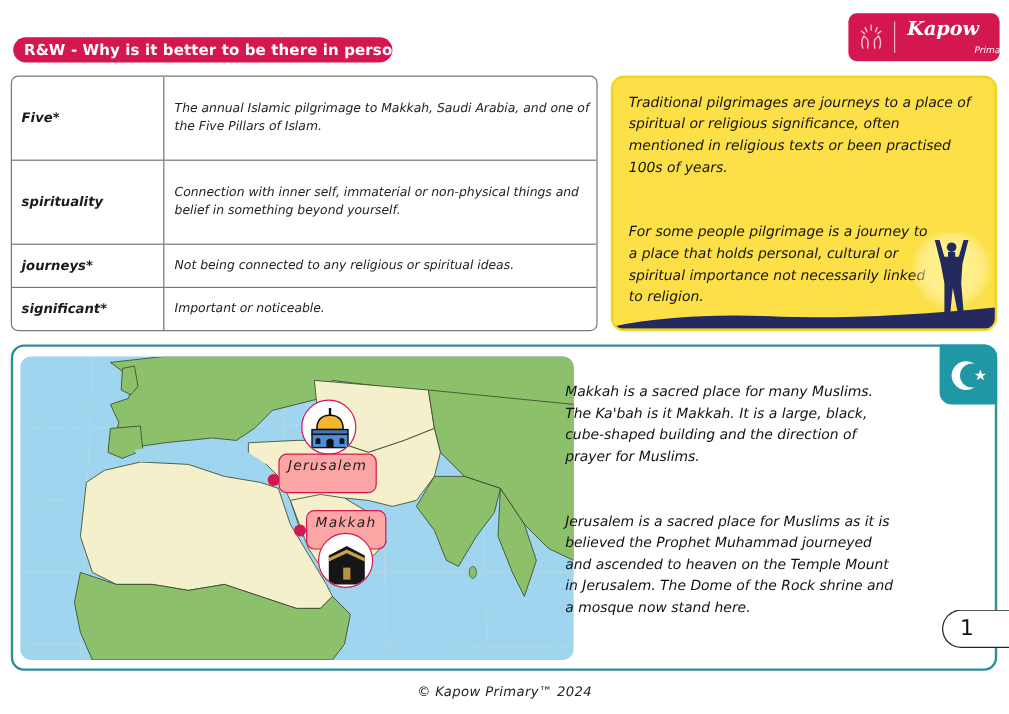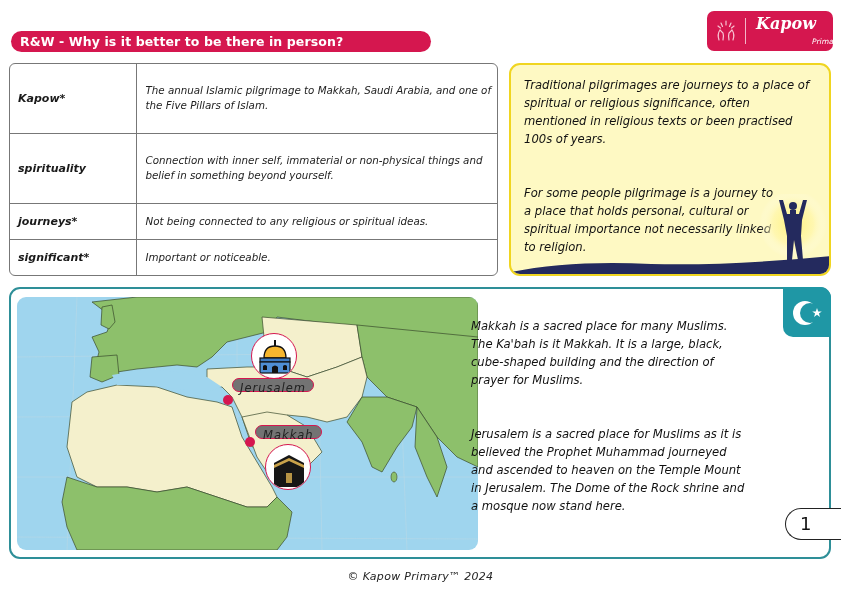--- a/index.html
+++ b/index.html
@@ -1,20 +1,20 @@
 <!DOCTYPE html>
 <html><head>
 <meta charset="utf-8">
 <style>
   * { box-sizing: border-box; margin: 0; padding: 0; }
   html, body { width: 841px; height: 595px; background: #ffffff; overflow: hidden; }
   body { position: relative; font-family: "DejaVu Sans", sans-serif; color: #1a1a1a; }
 
   .title-pill {
-    position: absolute; left: 11px; top: 31px; width: 420px; height: 21px;
+    position: absolute; left: 11px; top: 31px; width: 316px; height: 21px;
     background: #d5174f; border-radius: 11px; color: #fff;
     font-family: "DejaVu Sans", sans-serif; font-weight: bold; font-size: 12.5px;
     line-height: 21px; padding-left: 9px; white-space: nowrap; letter-spacing: 0.1px;
   }
 
   .logo {
     position: absolute; left: 707px; top: 11px; width: 126px; height: 40px;
     background: #d5174f; border-radius: 7px; display: flex; align-items: center;
   }
   .logo .hands { width: 38px; height: 40px; display: flex; align-items: center; justify-content: center; }
@@ -28,42 +28,42 @@
     border: 1.3px solid #777; border-radius: 6px; overflow: hidden;
   }
   .vocab table { width: 100%; height: 100%; border-collapse: collapse; }
   .vocab td { border-bottom: 1.3px solid #777; vertical-align: middle; }
   .vocab tr:last-child td { border-bottom: none; }
   .vocab td.term { width: 126px; border-right: 1.3px solid #777; padding-left: 8px; font-weight: bold; font-size: 11px; font-style: italic; }
   .vocab td.def { padding-left: 9px; padding-right: 4px; font-size: 10.3px; line-height: 15px; color: #222; font-style: italic; }
 
   .pilgrim-box {
     position: absolute; left: 509px; top: 63px; width: 322px; height: 213px;
-    border: 2px solid #f0d520; border-radius: 11px; overflow: hidden; background: #fef9c3;
+    border: 2px solid #f0d520; border-radius: 11px; overflow: hidden; background: #fde047;
   }
   .pilgrim-box .txt {
     position: absolute; left: 13px; font-size: 11.6px; line-height: 18px; color: #111; font-style: italic;
   }
   .pilgrim-box .p1 { top: 11px; width: 290px; }
   .pilgrim-box .p2 { top: 119px; width: 250px; }
   .pilgrim-box .art { position: absolute; left: 0; bottom: 0; width: 320px; height: 80px; }
 
   .main-card {
     position: absolute; left: 9px; top: 287px; width: 822px; height: 272px;
     border: 2px solid #2e8f98; border-radius: 11px; background: #fff;
   }
   .map {
     position: absolute; left: 17px; top: 297px; width: 461px; height: 253px;
     border-radius: 9px; overflow: hidden; background: #9fd5ee;
   }
   .map svg { position: absolute; left: 0; top: 0; }
 
   .map-label {
-    position: absolute; background: #737373; border: 1.5px solid #d5174f; border-radius: 7px;
-    font-size: 11.5px; color: #222; padding: 0 7px; height: 14px; line-height: 18px;
+    position: absolute; background: #fca5a5; border: 1.5px solid #d5174f; border-radius: 7px;
+    font-size: 11.5px; color: #222; padding: 0 7px; height: 33px; line-height: 18px;
     font-style: italic; letter-spacing: 1px;
   }
   .pin { position: absolute; width: 10px; height: 10px; border-radius: 50%; background: #d5174f; }
   .badge-circle {
     position: absolute; width: 46px; height: 46px; border-radius: 50%;
     border: 1.5px solid #d5174f; background: #fff; overflow: hidden;
   }
 
   .info-text {
     position: absolute; left: 471px; font-size: 11.6px; line-height: 18px; color: #111; font-style: italic;
@@ -106,21 +106,21 @@
   <div class="brand">
     <span class="kapow">Kapow</span>
     <span class="primary">Primary</span>
   </div>
 </div>
 
 <div class="vocab">
   <table>
     <tbody>
     <tr>
-      <td class="term">Kapow*</td>
+      <td class="term">Five*</td>
       <td class="def">The annual Islamic pilgrimage to Makkah, Saudi Arabia, and one of the Five Pillars of Islam.</td>
     </tr>
     <tr>
       <td class="term">spirituality</td>
       <td class="def">Connection with inner self, immaterial or non-physical things and belief in something beyond yourself.</td>
     </tr>
     <tr>
       <td class="term">journeys*</td>
       <td class="def">Not being connected to any religious or spiritual ideas.</td>
     </tr>

